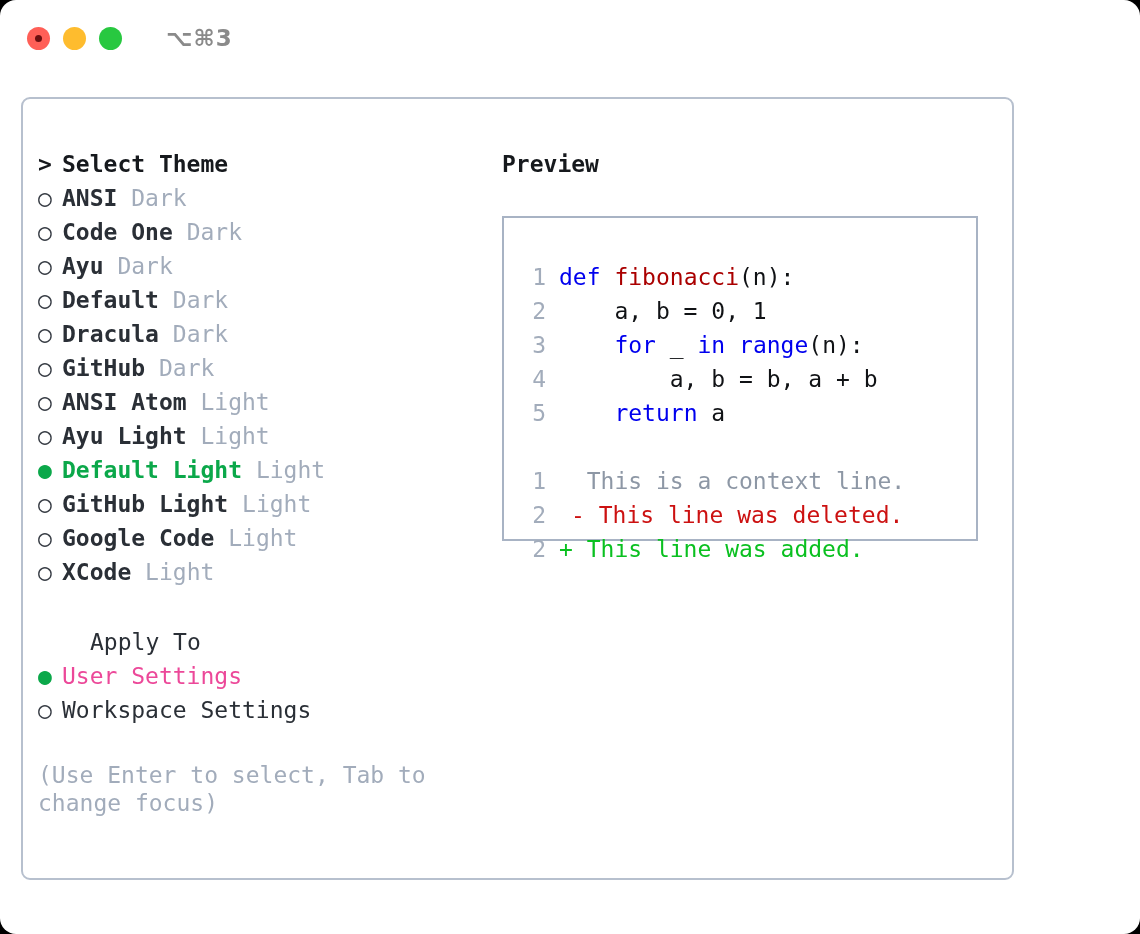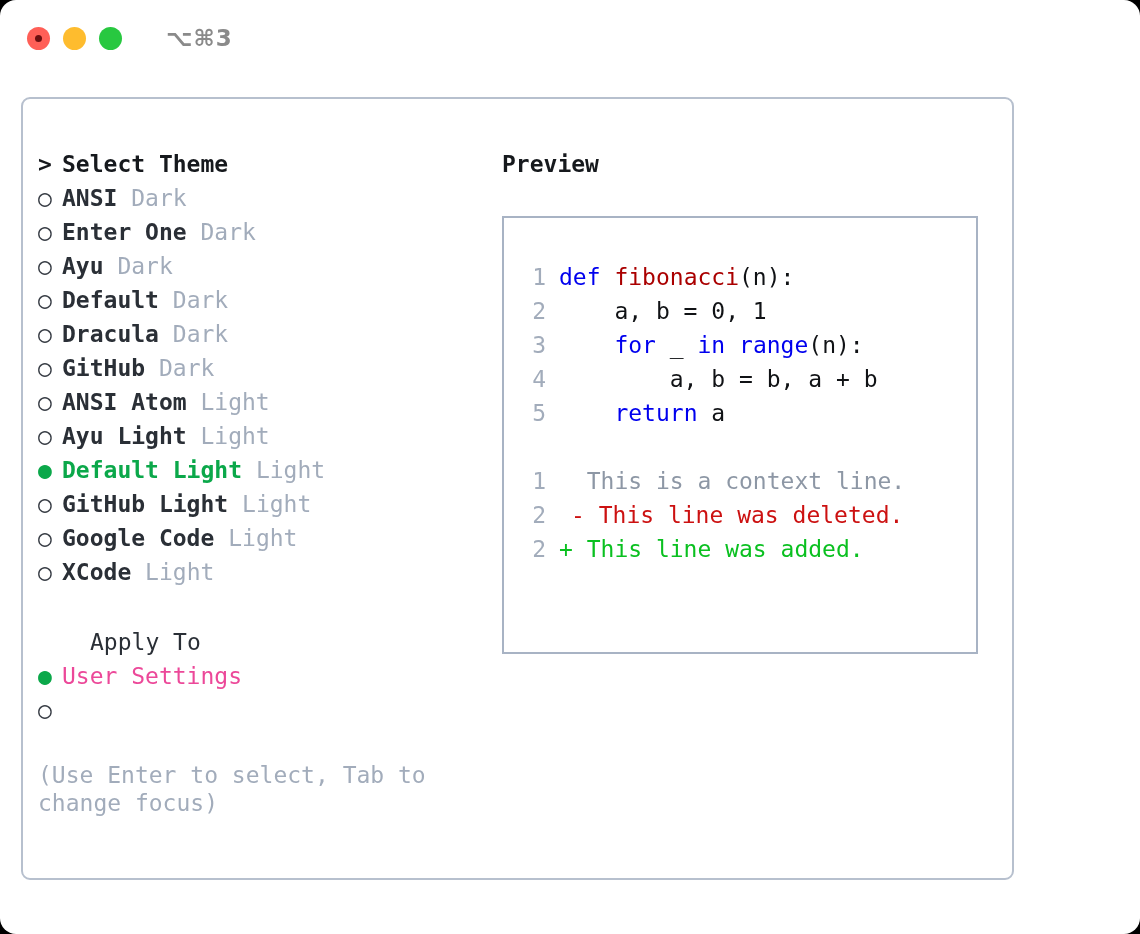--- a/index.html
+++ b/index.html
@@ -160,21 +160,21 @@
   }
   #preview-title {
     font-size: 23px;
     font-weight: 700;
     color: #16191d;
     line-height: 34px;
   }
   #preview-box {
     margin-top: 35px;
     width: 476px;
-    height: 438px;
+    height: 325px;
     border: 2px solid #a8b3c4;
     box-sizing: border-box;
     background: #ffffff;
     position: relative;
   }
   #code {
     position: absolute;
     left: 16px;
     top: 42px;
     font-size: 23px;
@@ -218,21 +218,21 @@
 
       <div id="left-col">
 
         <div class="row">
           <span class="caret">&gt;</span>
           <span class="heading-text">Select Theme</span>
         </div>
 
         <div id="theme-list">
             <div class="row"><span class="marker">○</span><span class="theme-name">ANSI</span><span> </span><span class="theme-tag">Dark</span></div>
-            <div class="row"><span class="marker">○</span><span class="theme-name">Enter One</span><span> </span><span class="theme-tag">Dark</span></div>
+            <div class="row"><span class="marker">○</span><span class="theme-name">Code One</span><span> </span><span class="theme-tag">Dark</span></div>
             <div class="row"><span class="marker">○</span><span class="theme-name">Ayu</span><span> </span><span class="theme-tag">Dark</span></div>
             <div class="row"><span class="marker">○</span><span class="theme-name">Default</span><span> </span><span class="theme-tag">Dark</span></div>
             <div class="row"><span class="marker">○</span><span class="theme-name">Dracula</span><span> </span><span class="theme-tag">Dark</span></div>
             <div class="row"><span class="marker">○</span><span class="theme-name">GitHub</span><span> </span><span class="theme-tag">Dark</span></div>
             <div class="row"><span class="marker">○</span><span class="theme-name">ANSI Atom</span><span> </span><span class="theme-tag">Light</span></div>
             <div class="row"><span class="marker">○</span><span class="theme-name">Ayu Light</span><span> </span><span class="theme-tag">Light</span></div>
             <div class="row"><span class="marker sel">●</span><span class="theme-name selected">Default Light</span><span> </span><span class="theme-tag">Light</span></div>
             <div class="row"><span class="marker">○</span><span class="theme-name">GitHub Light</span><span> </span><span class="theme-tag">Light</span></div>
             <div class="row"><span class="marker">○</span><span class="theme-name">Google Code</span><span> </span><span class="theme-tag">Light</span></div>
             <div class="row"><span class="marker">○</span><span class="theme-name">XCode</span><span> </span><span class="theme-tag">Light</span></div>
@@ -240,21 +240,21 @@
 
         <div id="spacer-apply"></div>
 
         <div class="row">
           <span class="marker blank">○</span>
           <span class="applyto-label">Apply To</span>
         </div>
 
         <div id="apply-list">
             <div class="row"><span class="marker sel">●</span><span class="applyto-name selected">User Settings</span></div>
-            <div class="row"><span class="marker">○</span></div>
+            <div class="row"><span class="marker">○</span><span class="applyto-name">Workspace Settings</span></div>
           </div>
 
         <div id="hint">(Use Enter to select, Tab to change focus)</div>
       </div>
 
       <div id="right-col">
         <div id="preview-title">Preview</div>
         <div id="preview-box">
           <div id="code"><div class="code-line"><span class="gutter">1</span><span class="tok-kw">def </span><span class="tok-fn">fibonacci</span><span class="tok-txt">(n):</span></div><div class="code-line"><span class="gutter">2</span><span class="tok-txt">    a, b = 0, 1</span></div><div class="code-line"><span class="gutter">3</span><span class="tok-txt">    </span><span class="tok-kw">for</span><span class="tok-txt"> _ </span><span class="tok-kw">in</span><span class="tok-txt"> </span><span class="tok-kw">range</span><span class="tok-txt">(n):</span></div><div class="code-line"><span class="gutter">4</span><span class="tok-txt">        a, b = b, a + b</span></div><div class="code-line"><span class="gutter">5</span><span class="tok-txt">    </span><span class="tok-kw">return</span><span class="tok-txt"> a</span></div><div class="blank-line"></div><div class="code-line"><span class="gutter">1</span><span class="tok-ctx">  This is a context line.</span></div><div class="code-line"><span class="gutter">2</span><span class="tok-del">- This line was deleted.</span></div><div class="code-line"><span class="gutter">2</span><span class="tok-add">+ This line was added.</span></div></div>
         </div>

